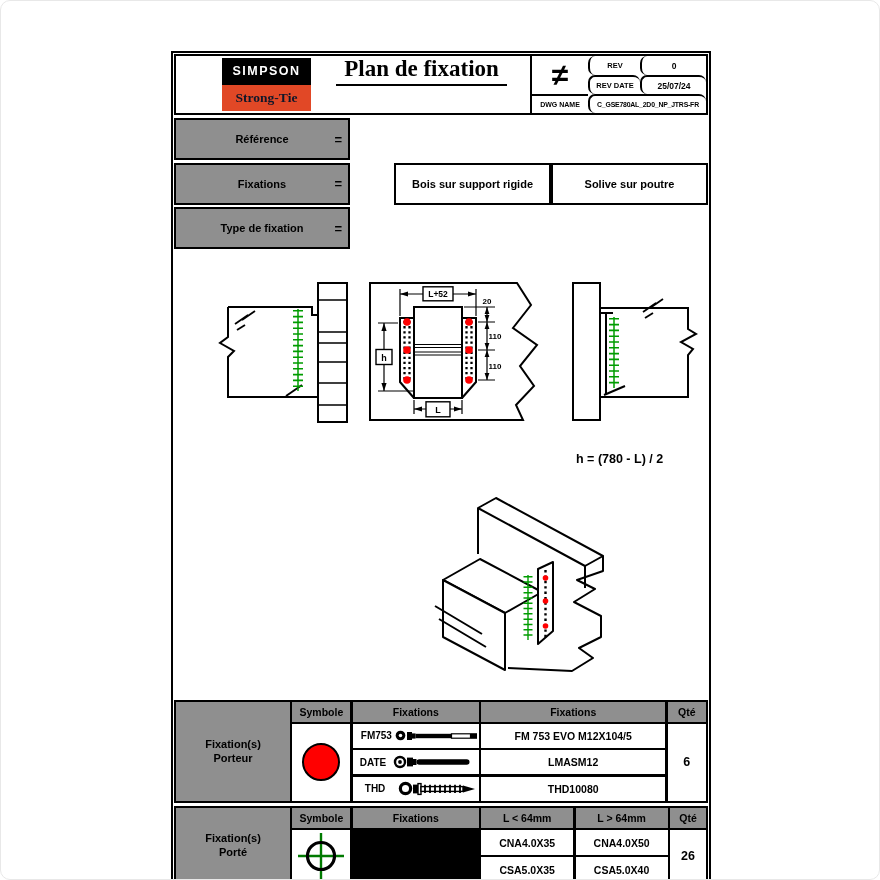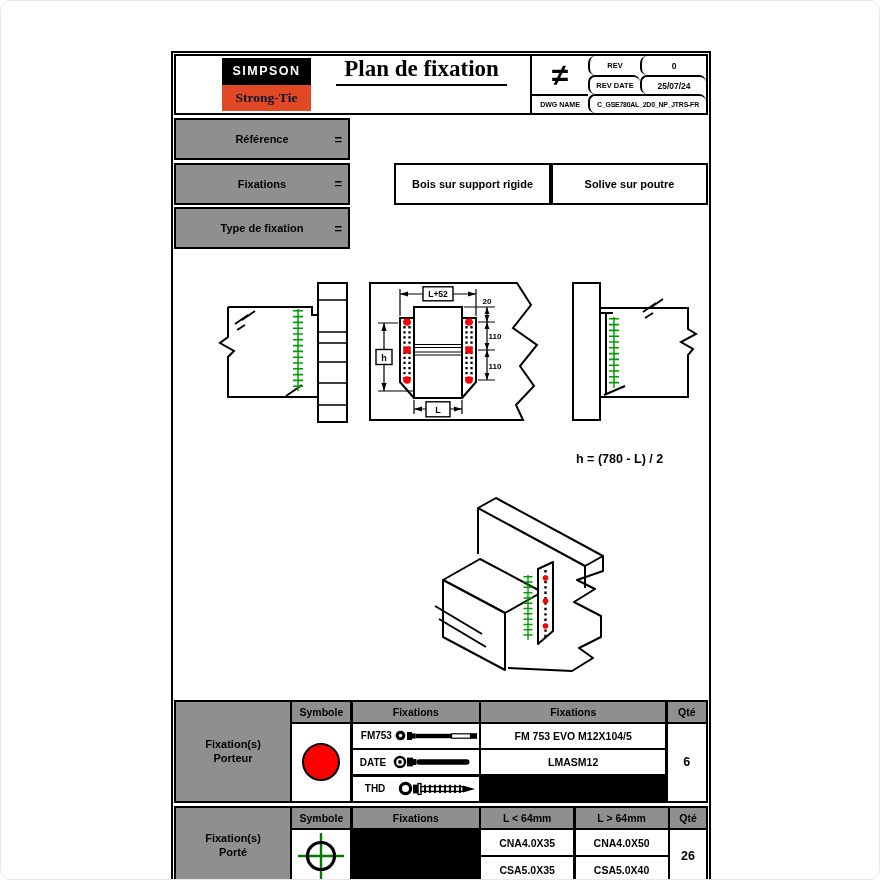--- a/index.html
+++ b/index.html
@@ -271,20 +271,21 @@
         <circle cx="7" cy="7" r="4.8" fill="none" stroke="#000" stroke-width="3"></circle>
       </svg>
       <svg width="66" height="14" viewBox="0 0 66 14">
         <rect x="0" y="2.6" width="5" height="8.8" fill="#000"></rect>
             <rect x="5" y="1.6" width="3" height="10.8" fill="none" stroke="#000" stroke-width="1.4"></rect>
         <rect x="8" y="4.6" width="42" height="4.8" fill="#fff" stroke="#000" stroke-width="1.4"></rect>
         <path d="M12,2.8 V11 M17,2.8 V11 M22,2.8 V11 M27,2.8 V11 M32,2.8 V11 M37,2.8 V11 M42,2.8 V11 M47,2.8 V11" stroke="#000" stroke-width="1.8"></path>
         <polygon points="50,3.4 62,7 50,10.6" fill="#000"></polygon>
       </svg>
     </div>
+    <div class="cell" style="grid-column:4">THD10080</div>
   </div>
 
   <div class="ftable" id="t2">
     <div class="cell gcell biglabel">
       <span>Fixation(s)</span>
       <span>Porté</span>
     </div>
     <div class="cell gcell">Symbole</div>
     <div class="cell gcell">Fixations</div>
     <div class="cell gcell">L &lt; 64mm</div>

